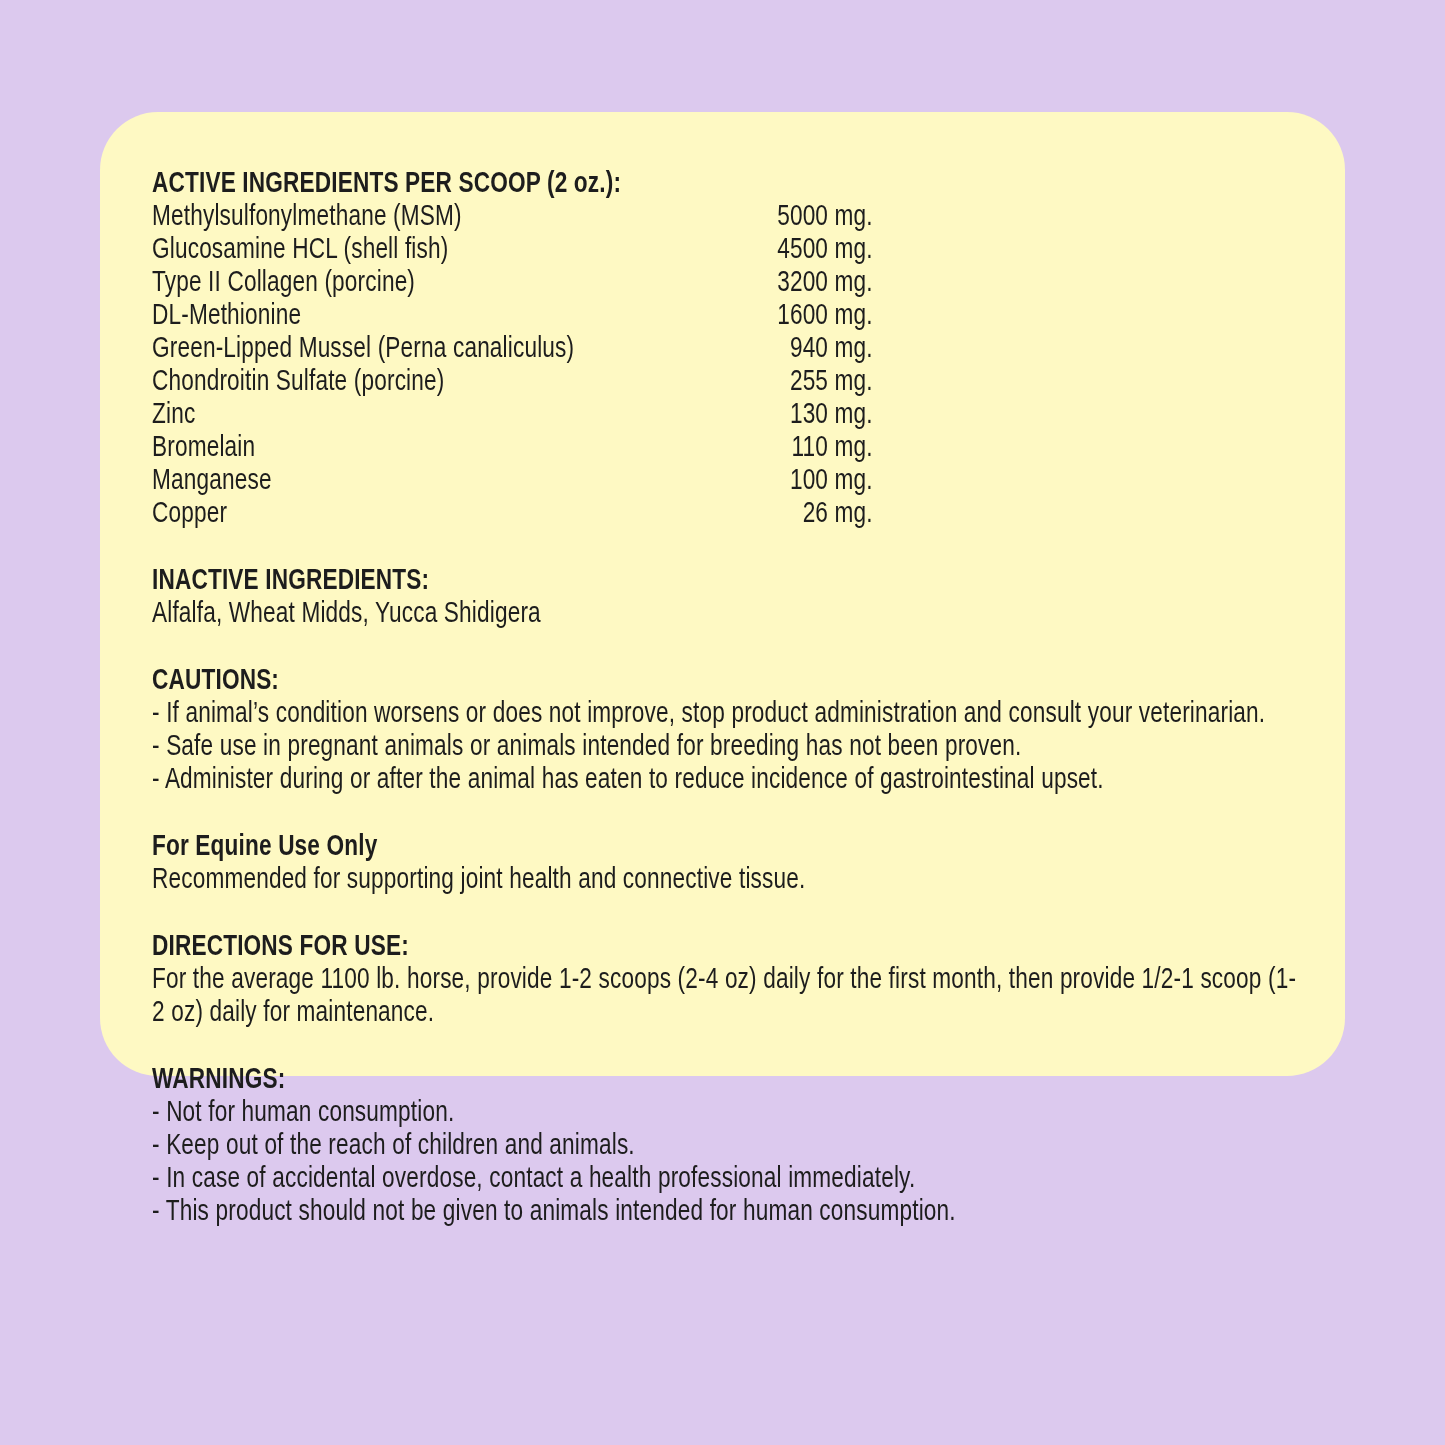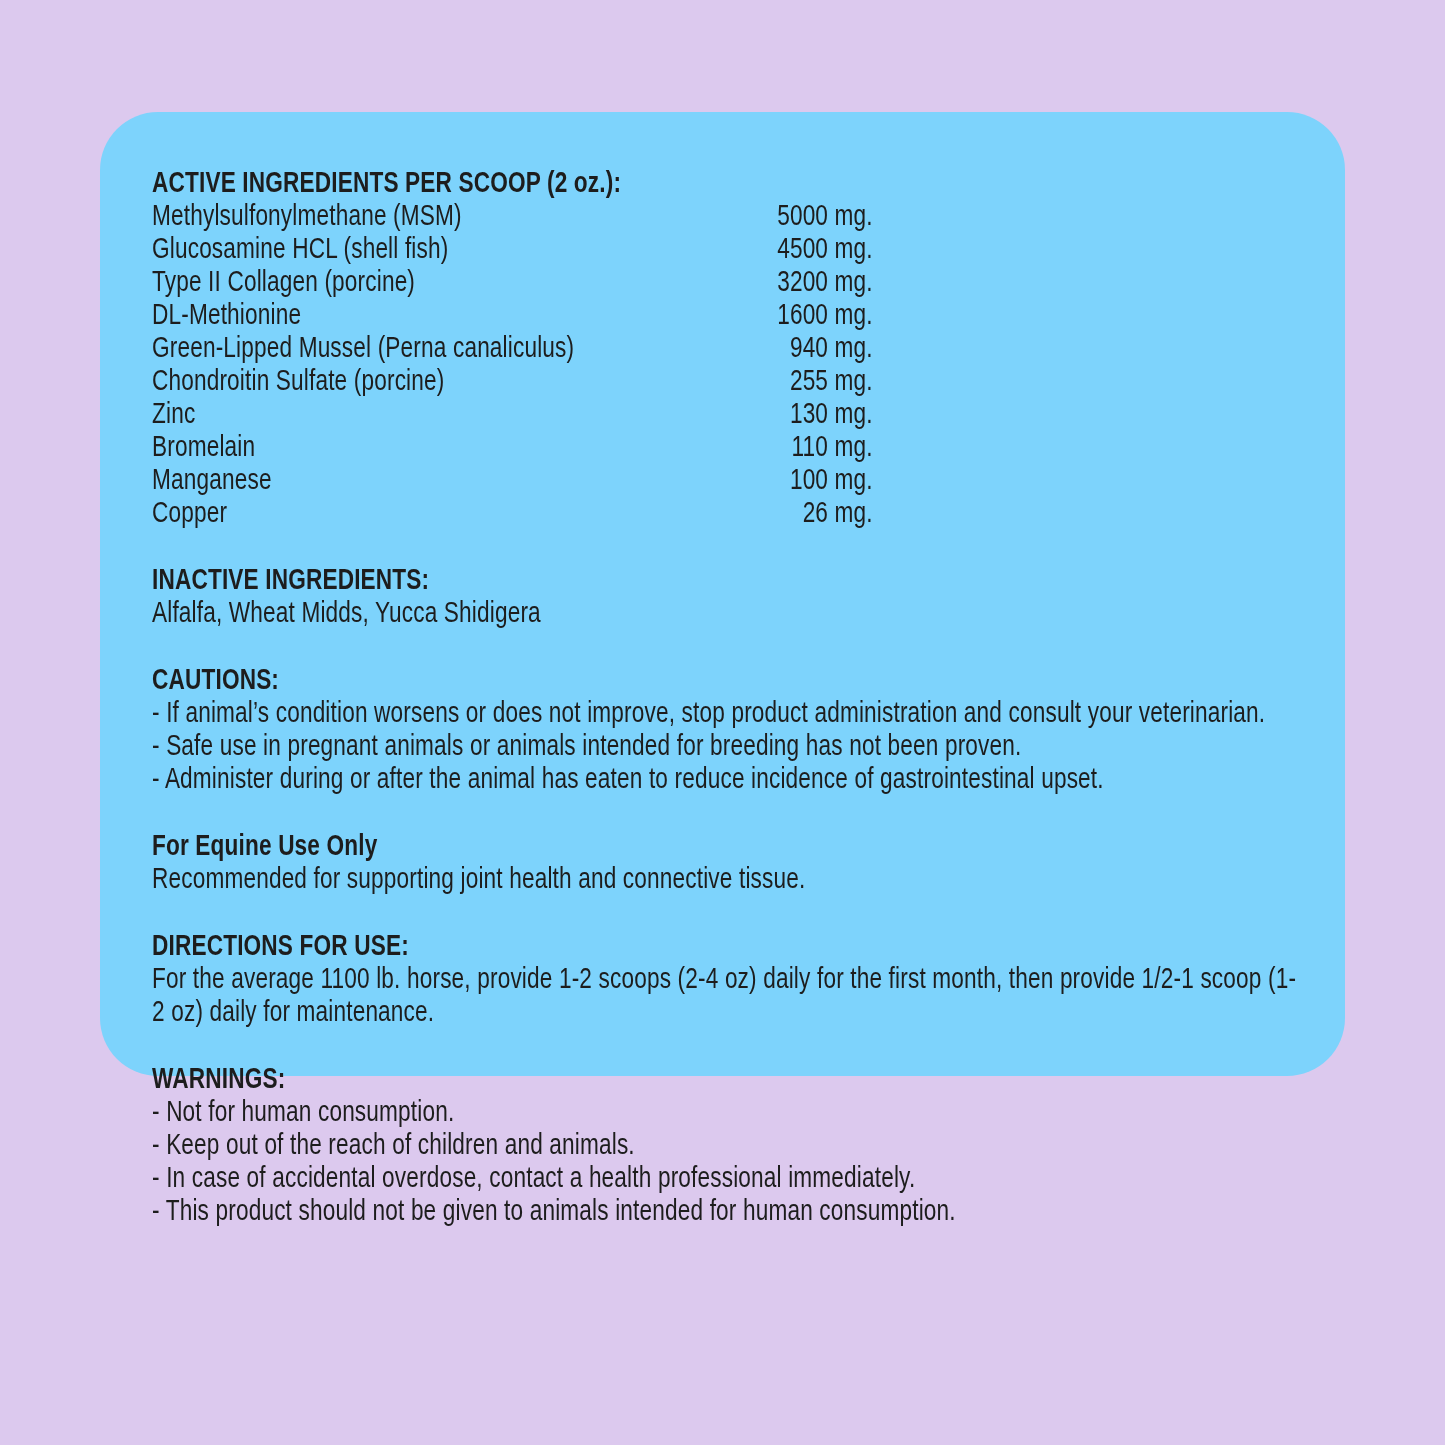--- a/index.html
+++ b/index.html
@@ -6,21 +6,21 @@
   body {
     width: 1445px; height: 1445px;
     background: #dcc9ee;
     position: relative;
     font-family: "Liberation Sans", "DejaVu Sans", sans-serif;
   }
   .card {
     position: absolute;
     left: 100px; top: 112px;
     width: 1245px; height: 964px;
-    background: #7dd3fc;
+    background: #fef9c3;
     border-radius: 58px;
   }
   
   .content {
     position: absolute;
     left: 52px; top: 54px;
     width: 1470px;
     transform: scaleX(0.78);
     transform-origin: top left;
     color: #1d1d1d;

